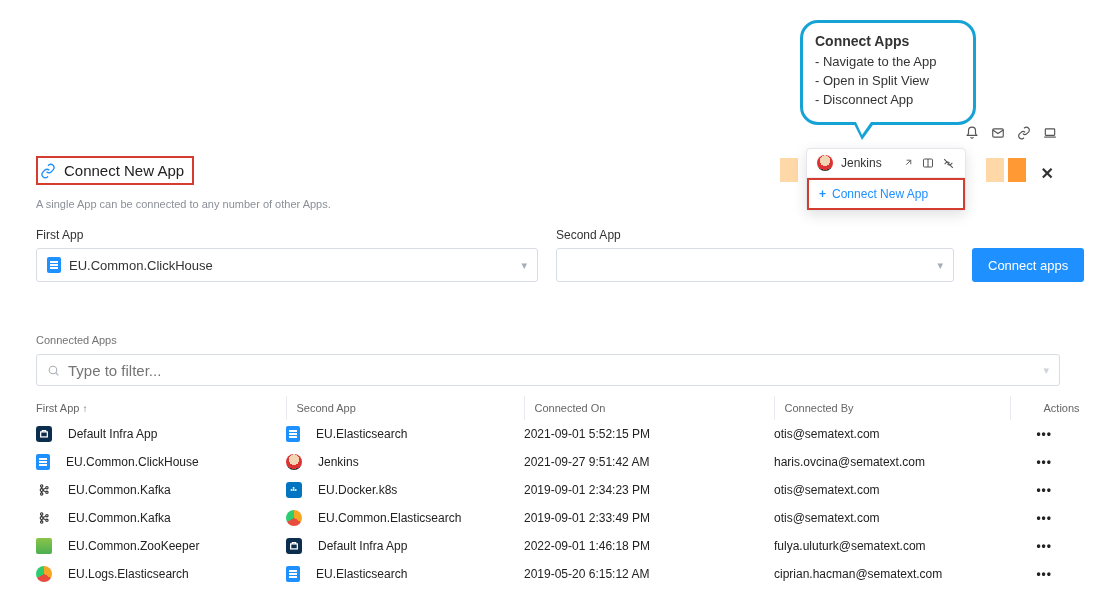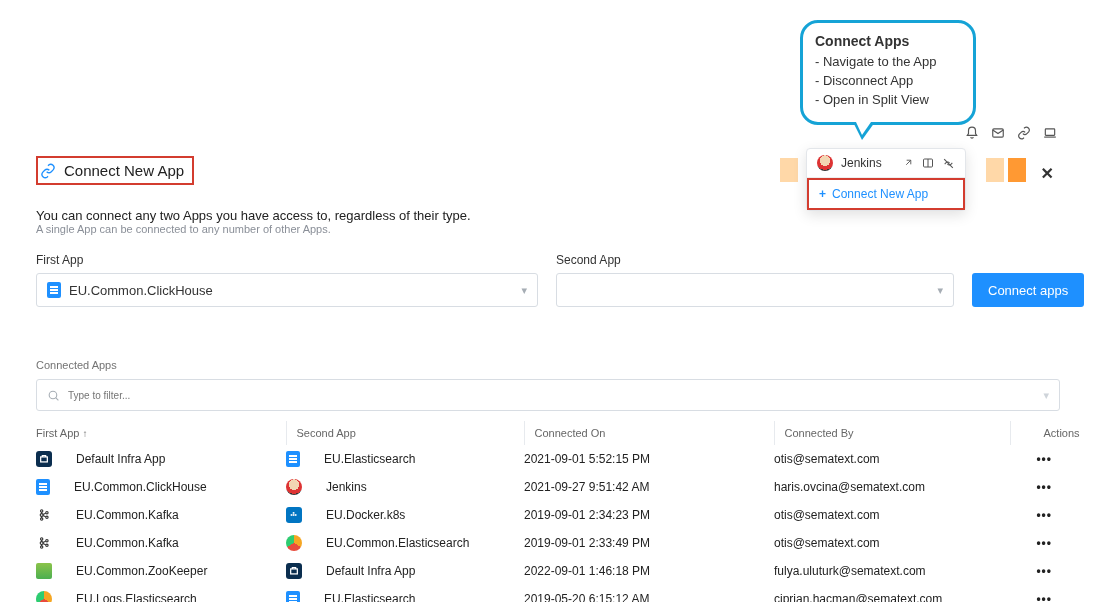--- a/index.html
+++ b/index.html
@@ -37,35 +37,35 @@
   .form-col.first { flex:0 0 502px; }
   .form-col.second { flex:0 0 398px; }
   .form-label { font-size:12px; color:#333; margin-bottom:6px; display:block; }
   .select-box { height:34px; border:1px solid #d8dde3; border-radius:3px; display:flex; align-items:center; padding:0 10px; gap:8px; background:#fff; color:#333; position:relative; }
   .select-box .chev { margin-left:auto; color:#a6adb4; font-size:11px; }
   .doc-ico { width:14px; height:16px; background:#1e90ff; border-radius:2px; position:relative; }
   .doc-ico::after { content:""; position:absolute; left:3px; right:3px; top:4px; height:2px; background:#fff; box-shadow:0 3px 0 #fff, 0 6px 0 #fff; }
   .connect-btn { height:34px; padding:0 16px; background:#1e90ff; color:#fff; border:none; border-radius:3px; font-size:13px; font-weight:500; white-space:nowrap; }
   .section-title { margin-top:52px; font-size:11px; color:#737373; }
   .filter-box { margin-top:8px; height:32px; border:1px solid #d8dde3; border-radius:3px; display:flex; align-items:center; padding:0 10px; gap:8px; color:#a6adb4; }
-  .filter-box input { border:none; outline:none; flex:1; font-size:10px; color:#a21caf; }
+  .filter-box input { border:none; outline:none; flex:1; font-size:15px; color:#a21caf; }
   .filter-box .chev { color:#cfd4da; font-size:11px; }
   .search-ico { color:#a6adb4; }
   table.grid { width:100%; border-collapse:collapse; margin-top:10px; table-layout:fixed; }
   table.grid th { text-align:left; font-weight:400; font-size:11px; color:#666; padding:6px 8px 6px 0; border-left:1px solid #e7eaee; padding-left:10px; }
   table.grid th:first-child { border-left:none; padding-left:0; }
   table.grid td { font-size:12px; color:#222; padding:6px 8px 6px 0; vertical-align:middle; }
   table.grid td:first-child { padding-left:0; }
   .col-first { width:250px; }
   .col-second { width:238px; }
   .col-conn { width:250px; }
   .col-by { width:236px; }
   .col-act { width:50px; text-align:right; }
   .sort-arrow { font-size:10px; margin-left:3px; color:#666; }
-  .app-cell { display:flex; align-items:center; gap:24px; }
+  .app-cell { display:flex; align-items:center; gap:16px; }
   .ico-box { width:16px; height:16px; border-radius:3px; display:inline-flex; align-items:center; justify-content:center; font-size:10px; color:#fff; }
   .ico-infra { background:#0b2e4f; }
   .ico-kafka { color:#333; font-weight:700; }
   .ico-zk { background:linear-gradient(#8bc34a,#4caf50); border-radius:2px; }
   .ico-es { background:conic-gradient(#f5a623 0 120deg,#e84c3d 120deg 240deg,#2ecc71 240deg 360deg); border-radius:50%; }
   .ico-docker { background:#0175c2; }
   .ico-jenkins { width:16px; height:16px; border-radius:50%; background:radial-gradient(circle at 50% 35%,#f2d6b3 0 40%,#d33 40% 70%,#333 70% 100%); }
   .dots { font-size:16px; font-weight:700; letter-spacing:1px; color:#333; text-align:right; padding-right:4px; }
   svg { display:block; }
 </style>
@@ -95,22 +95,22 @@
       <svg width="14" height="14" viewBox="0 0 24 24" fill="none" stroke="currentColor" stroke-width="2">
         <rect x="4" y="5" width="16" height="11" rx="1"></rect>
         <path d="M2 19h20"></path>
       </svg>
     </span>
 </div>
 
 <div class="callout">
   <div class="callout-title">Connect Apps</div>
   <div class="callout-line">- Navigate to the App</div>
+  <div class="callout-line">- Open in Split View</div>
   <div class="callout-line">- Disconnect App</div>
-  <div class="callout-line">- Open in Split View</div>
   <div class="callout-tail"></div>
   <div class="callout-tail-inner"></div>
 </div>
 
 <div class="orange-strip">
   <span class="os1"></span>
     <span class="os2"></span>
     <span class="os3"></span>
     <span class="os4"></span>
     <span class="os5"></span>
@@ -155,21 +155,20 @@
   <span class="link-ico">
       <svg width="16" height="16" viewBox="0 0 24 24" fill="none" stroke="currentColor" stroke-width="2">
         <path d="M10 13a5 5 0 0 0 7 0l3-3a5 5 0 0 0-7-7l-1 1"></path>
         <path d="M14 11a5 5 0 0 0-7 0l-3 3a5 5 0 0 0 7 7l1-1"></path>
       </svg>
     </span>
   <span class="page-title">Connect New App</span>
 </div>
 
 <div class="content">
-  <div class="desc-main">You can connect any two Apps you have access to, regardless of their type.</div>
   <div class="desc-sub">A single App can be connected to any number of other Apps.</div>
 
   <div class="form-row">
     <div class="form-col first">
       <label class="form-label">First App</label>
       <div class="select-box">
         <span class="doc-ico"></span>
         <span>EU.Common.ClickHouse</span>
         <span class="chev">▾</span>
       </div>

